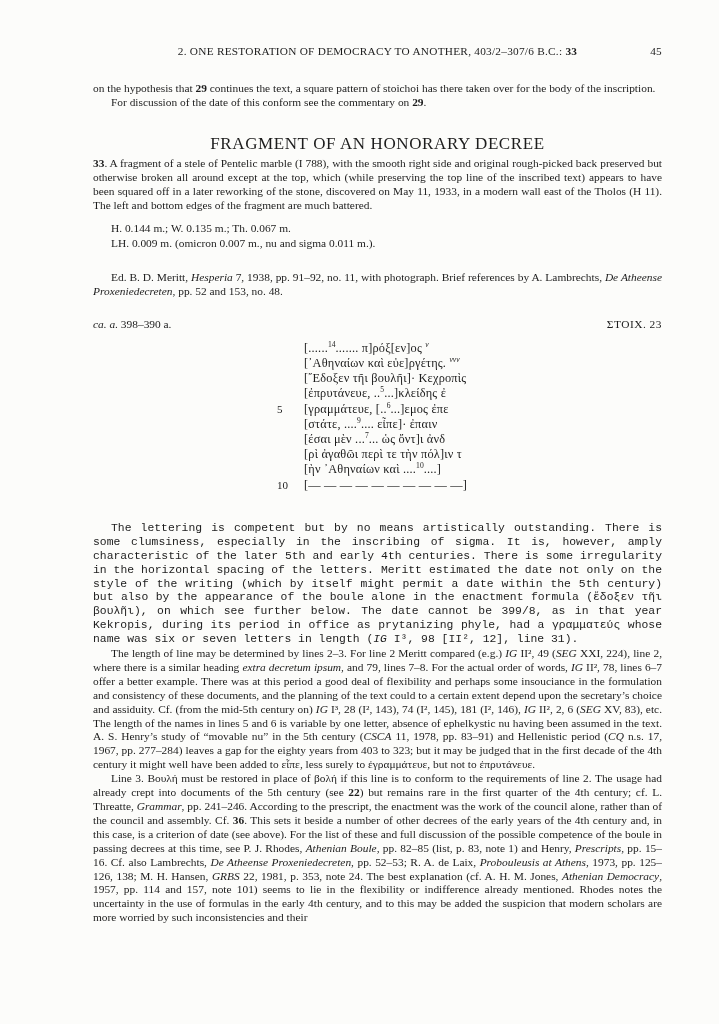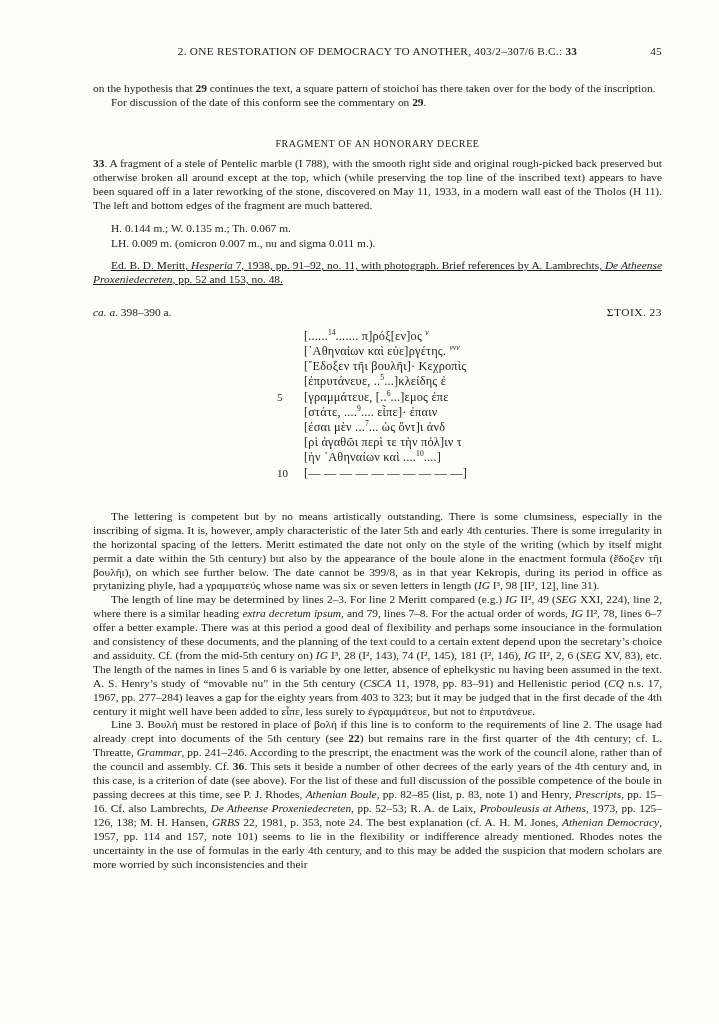--- a/index.html
+++ b/index.html
@@ -11,42 +11,42 @@
   .body{margin:0 57px;font-size:11.4px;line-height:13.9px;text-align:justify;}
   .running-head{
     position:relative;margin-top:44px;text-align:center;
     font-size:11.3px;letter-spacing:.25px;line-height:14px;white-space:nowrap;
   }
   .rh-page{position:absolute;right:0;top:0;}
   p{margin:0;}
   .intro-p1{margin-top:24px;}
   .indent{text-indent:18px;}
   .section-heading{
-    margin:27px 0 6px 0;text-align:center;font-size:10px;font-weight:normal;
+    margin:27px 0 6px 0;text-align:center;font-size:17px;font-weight:normal;
     letter-spacing:.6px;line-height:14px;text-indent:0;
   }
   .measurements{margin-top:9px;line-height:14.8px;}
   .measurements p{padding-left:18px;text-align:left;}
-  .edition{margin-top:8px;text-decoration:underline;}
+  .edition{margin-top:20px;}
   .date-row{
     margin-top:18px;display:flex;justify-content:space-between;align-items:baseline;
     line-height:14px;
     gap:35px;
   }
   .date-label{padding-left:0;}
   .stoich-label{letter-spacing:.5px;}
   .greek-block{
     margin:10px 0 0 211px;width:fit-content;position:relative;
     font-size:12.3px;line-height:15.2px;text-align:left;letter-spacing:.2px;
   }
   .greek-line{position:relative;white-space:nowrap;}
   .line-num{
     position:absolute;left:-27px;top:0;font-size:11px;letter-spacing:0;
   }
-  .commentary-p1{margin-top:29px;}
+  .commentary-p1{margin-top:29px;font-family:Liberation Mono, monospace;}
   sup{font-size:.62em;line-height:0;letter-spacing:0;}
 </style>
 </head>
 <body>
 
 <div class="page">
   <div class="body">
 
     <div class="running-head">
       <span class="rh-title"><span>2. ONE RESTORATION OF DEMOCRACY TO ANOTHER, 403/2–307/6 B.C.: </span><span style="font-weight: bold;">33</span></span>

